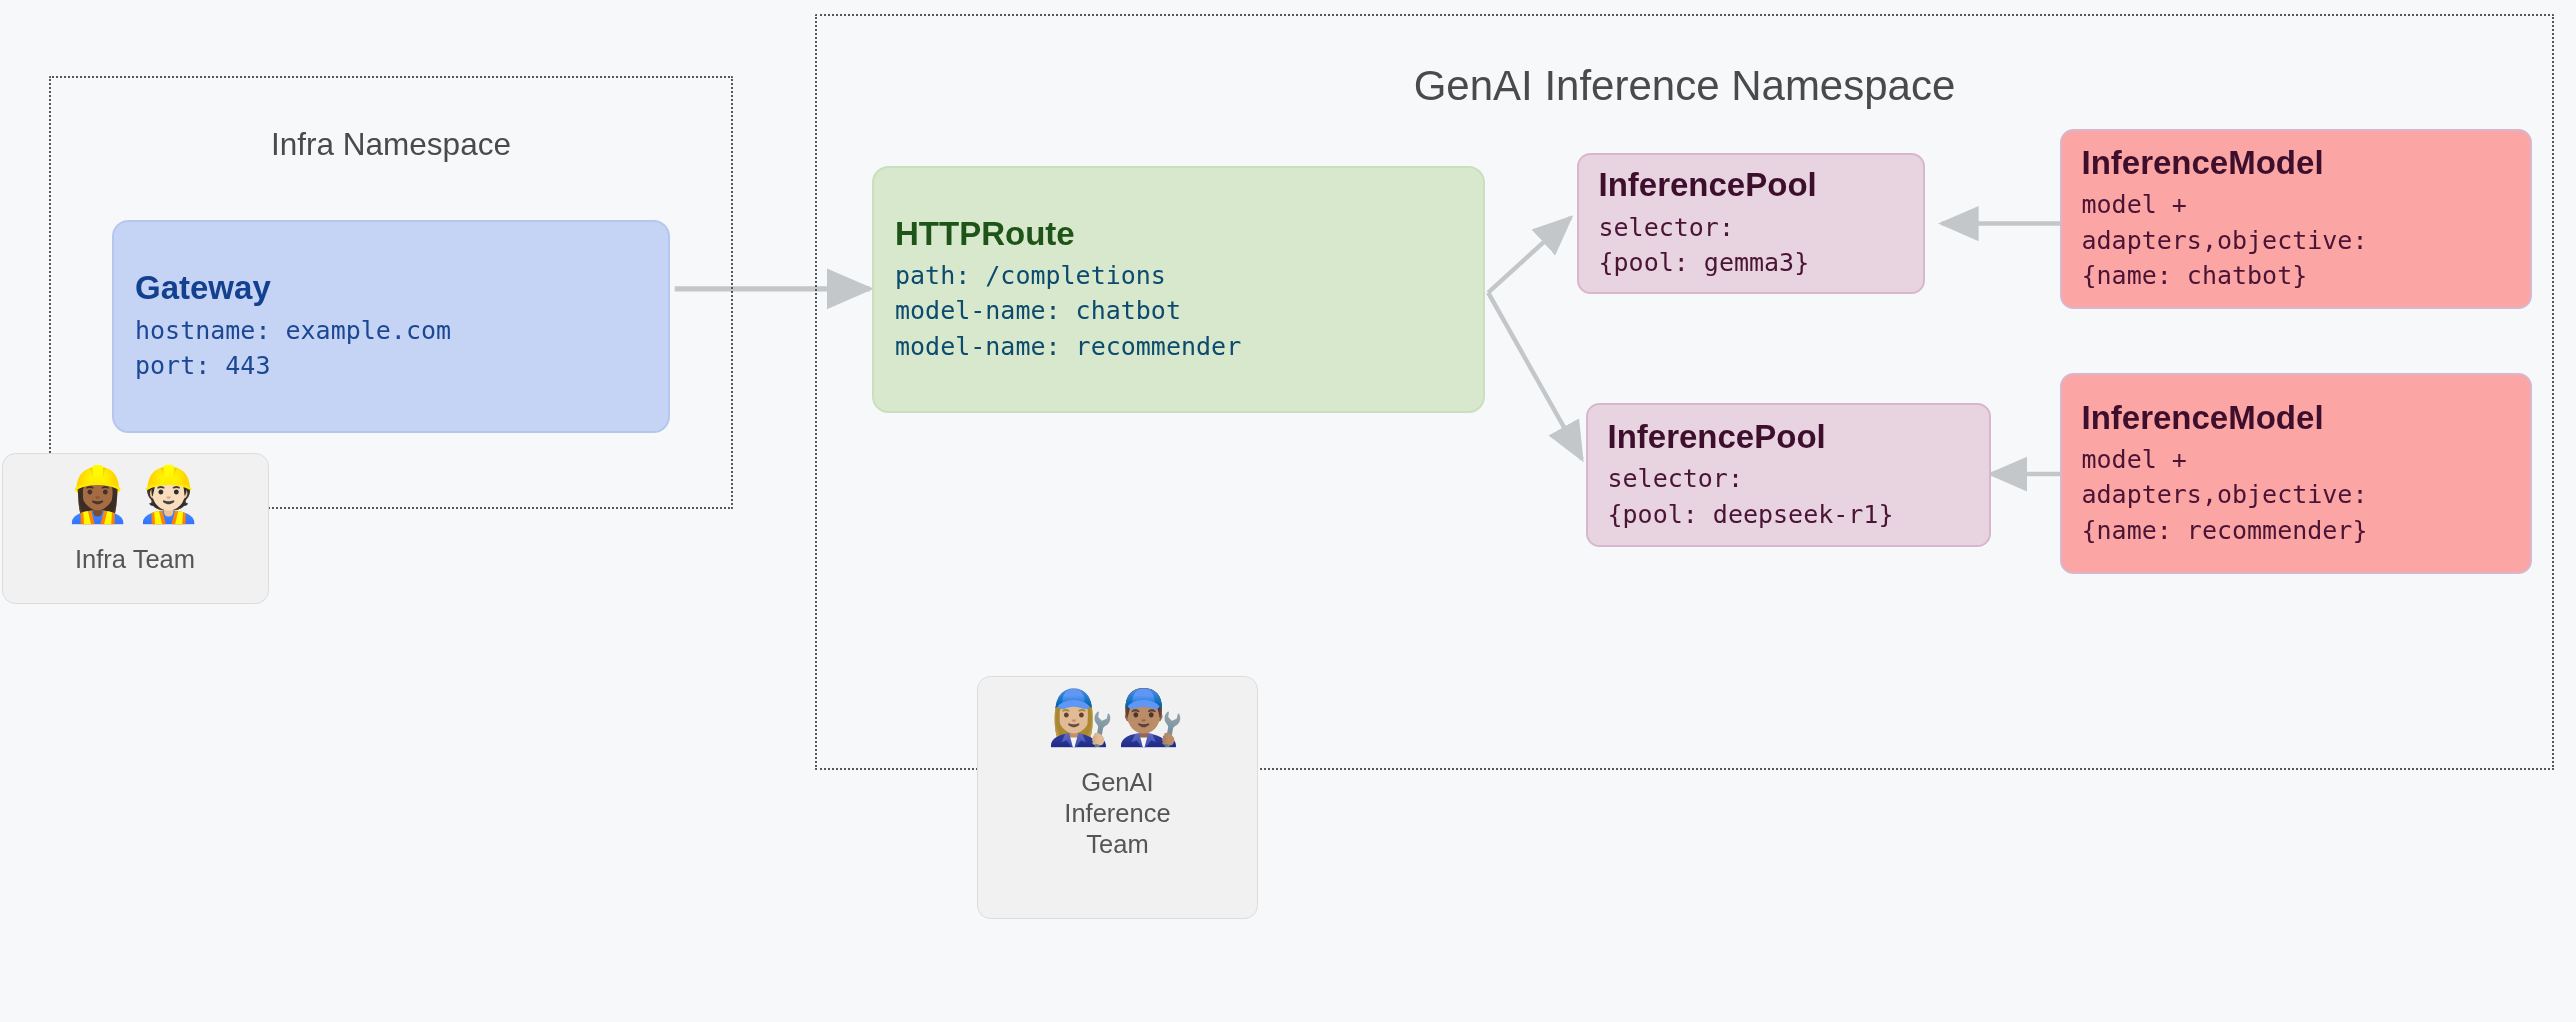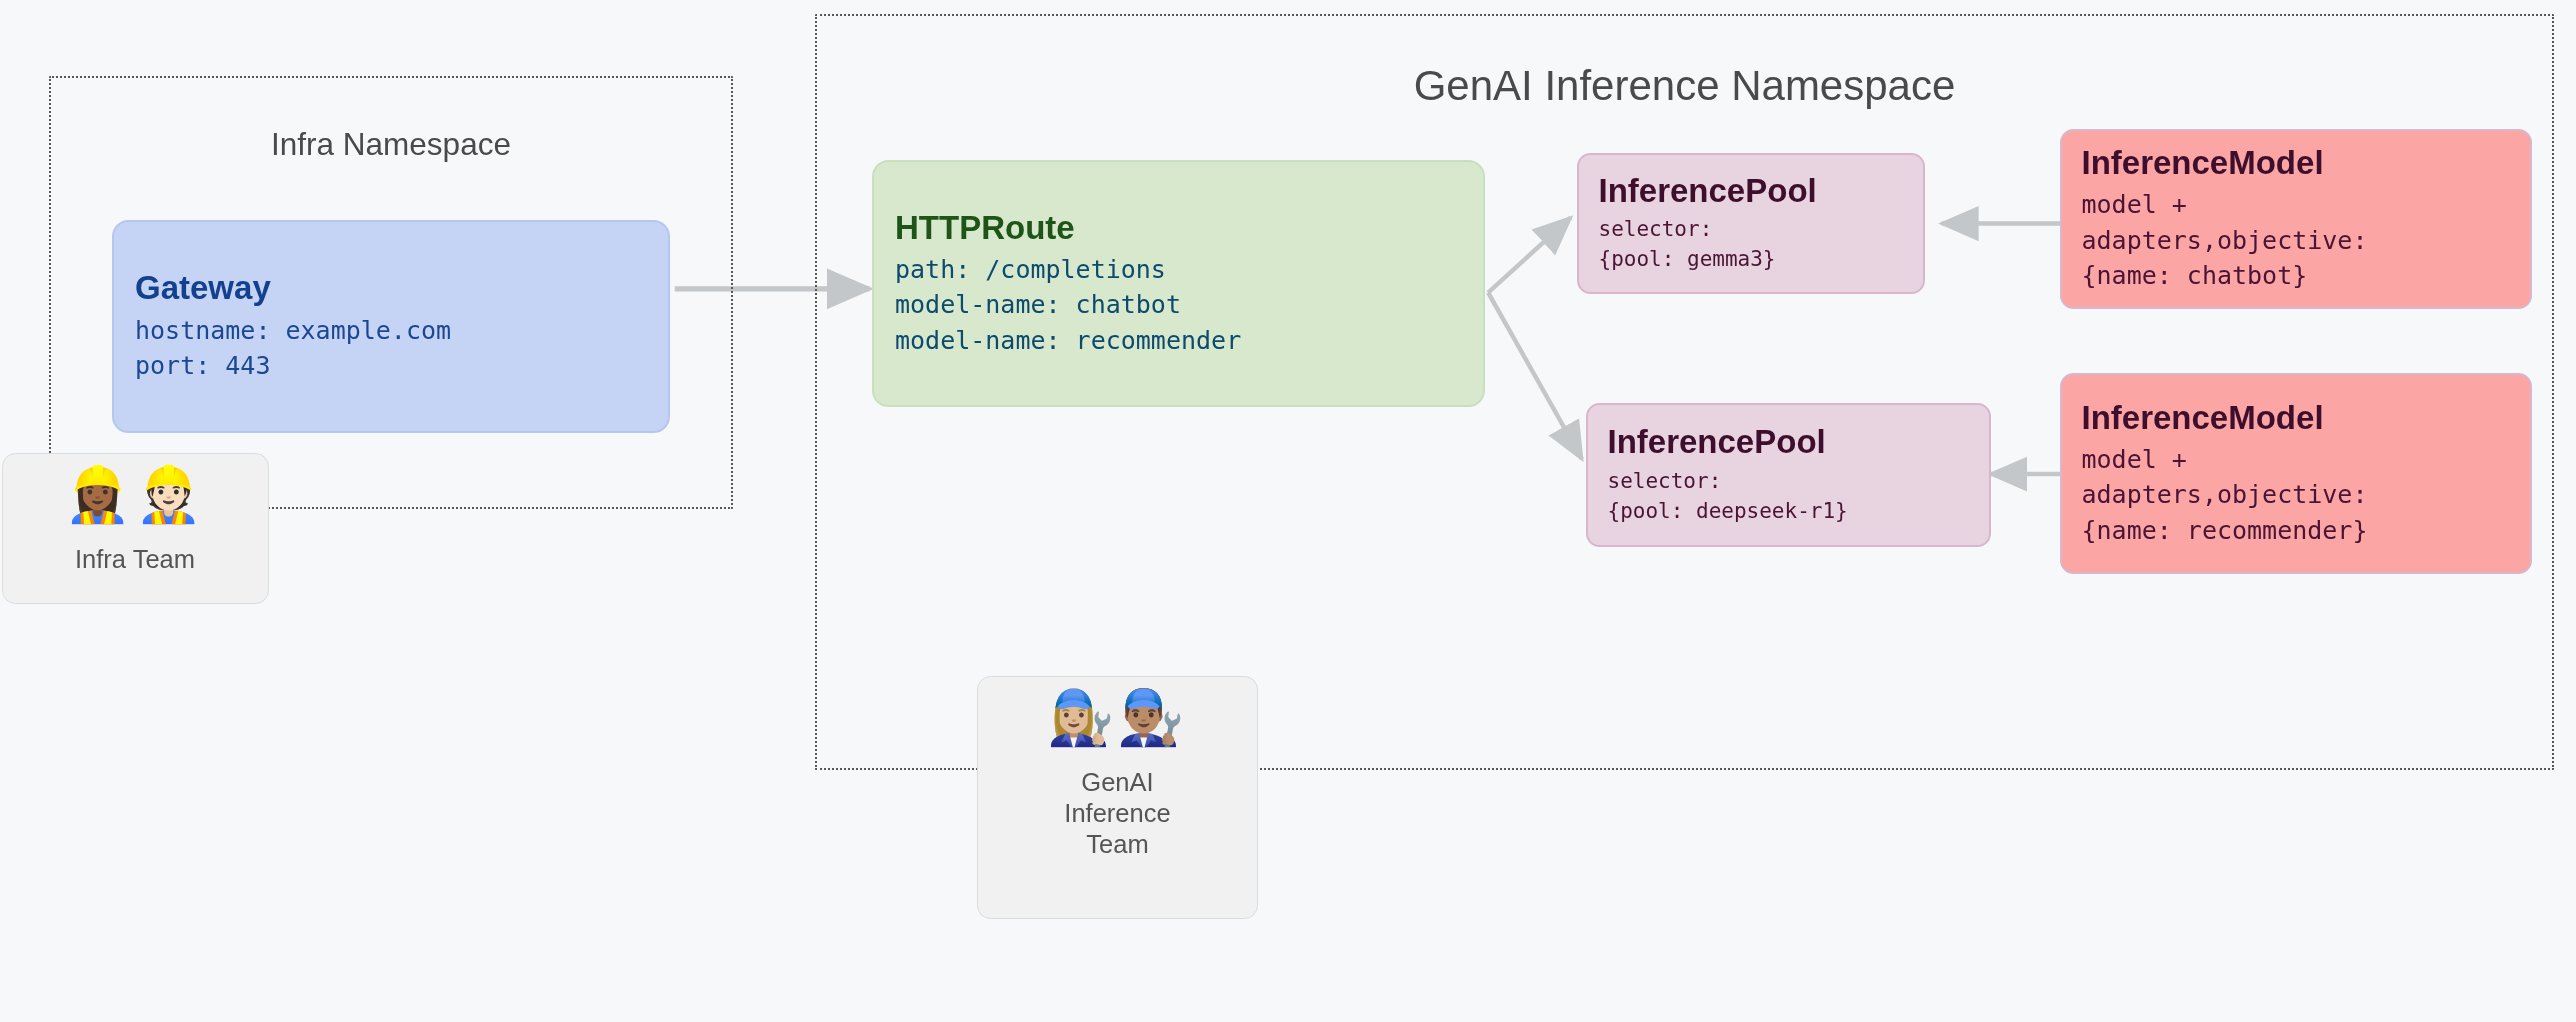--- a/index.html
+++ b/index.html
@@ -73,21 +73,21 @@
   }
   .n-httproute .title { color: #1f5418; font-size: 33px; }
   .n-httproute .body  { color: #0c4a6e; font-size: 25px; }
 
   
   .n-pool {
     background: #e8d3e0;
     border-color: #d8b6cd;
   }
   .n-pool .title { color: #3e0f2c; font-size: 33px; }
-  .n-pool .body  { color: #4a1435; font-size: 21px; }
+  .n-pool .body  { color: #4a1435; font-size: 25px; }
 
   
   .n-model {
     background: #fca5a5;
     border-color: #d8b6cd;
   }
   .n-model .title { color: #3e0f2c; font-size: 33px; }
   .n-model .body  { color: #4a1435; font-size: 25px; }
 
   
@@ -164,21 +164,21 @@
 
   <div class="team-card" style="left:1.5px; top:453px; width:267px; height:151px;">
     <div class="team-emoji">👷🏾‍♀️👷🏻</div>
     <div class="team-label">Infra Team</div>
   </div>
 
   <div class="namespace" style="left:815px; top:14.2px; width:1739px; height:756px;">
     <div class="ns-title" style="top:46px; font-size:42px;">GenAI Inference Namespace</div>
   </div>
 
-  <div class="node n-httproute" style="left:872px; top:160px; width:613px; height:247px;">
+  <div class="node n-httproute" style="left:872px; top:166px; width:613px; height:247px;">
     <div class="title">HTTPRoute</div>
     <div class="body">path: /completions
 model-name: chatbot
 model-name: recommender</div>
   </div>
 
   <div class="node n-pool" style="left:1577px; top:153px; width:348px; height:141px; border-radius:13.5px; padding:12px 19.5px;">
     <div class="title">InferencePool</div>
     <div class="body">selector:
 {pool: gemma3}</div>

